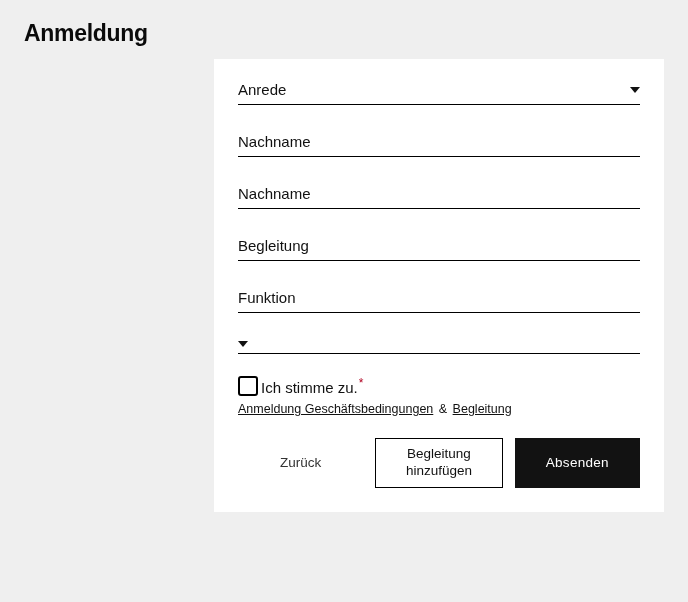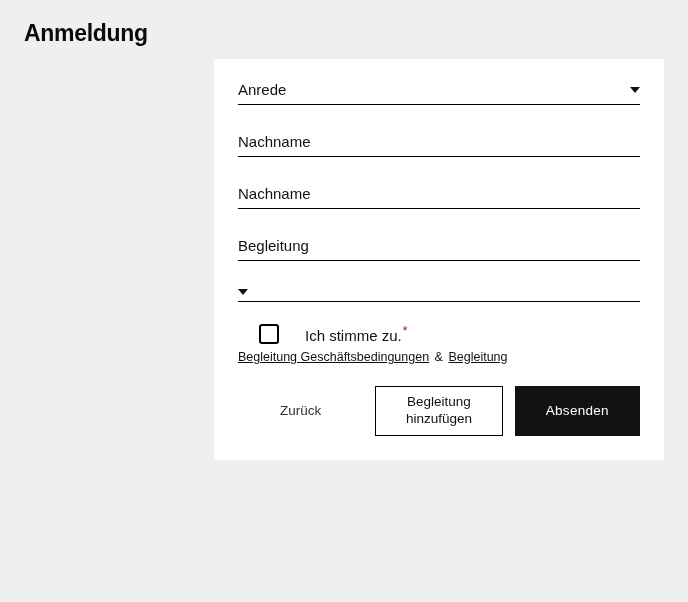--- a/index.html
+++ b/index.html
@@ -51,23 +51,22 @@
     border-top: 6px solid #111;
     flex-shrink: 0;
   }
   .consent {
     margin-top: -6px;
     margin-bottom: 22px;
   }
   .consent-row {
     display: flex;
     align-items: flex-start;
-    gap: 26px;
+    gap: 3px;
     margin-bottom: 6px;
-    margin-left: 21px;
   }
   .checkbox {
     width: 20px;
     height: 20px;
     border: 2px solid #000;
     border-radius: 3px;
     flex-shrink: 0;
   }
   .consent-label {
     font-size: 15px;
@@ -134,35 +133,38 @@
 
   <div class="field">
     <span class="field-label">Nachname</span>
   </div>
 
 
   <div class="field">
     <span class="field-label">Begleitung</span>
   </div>
 
+  <div class="field">
+    <span class="field-label">Funktion</span>
+  </div>
 
 
   <div class="field">
     <span class="caret"></span>
   </div>
 
   <div class="consent">
     <div class="consent-row">
       <div class="checkbox"></div>
       <span class="consent-label">
         <span>Ich stimme zu.</span><span class="required">*</span>
       </span>
     </div>
     <div class="terms">
-      <a href="#">Begleitung Geschäftsbedingungen</a>
+      <a href="#">Anmeldung Geschäftsbedingungen</a>
       <span class="amp">&amp;</span>
       <a href="#">Begleitung</a>
     </div>
   </div>
 
   <div class="buttons">
     <button class="btn btn-back">Zurück</button>
     <button class="btn btn-outline">Begleitung hinzufügen</button>
     <button class="btn btn-primary">Absenden</button>
   </div>

